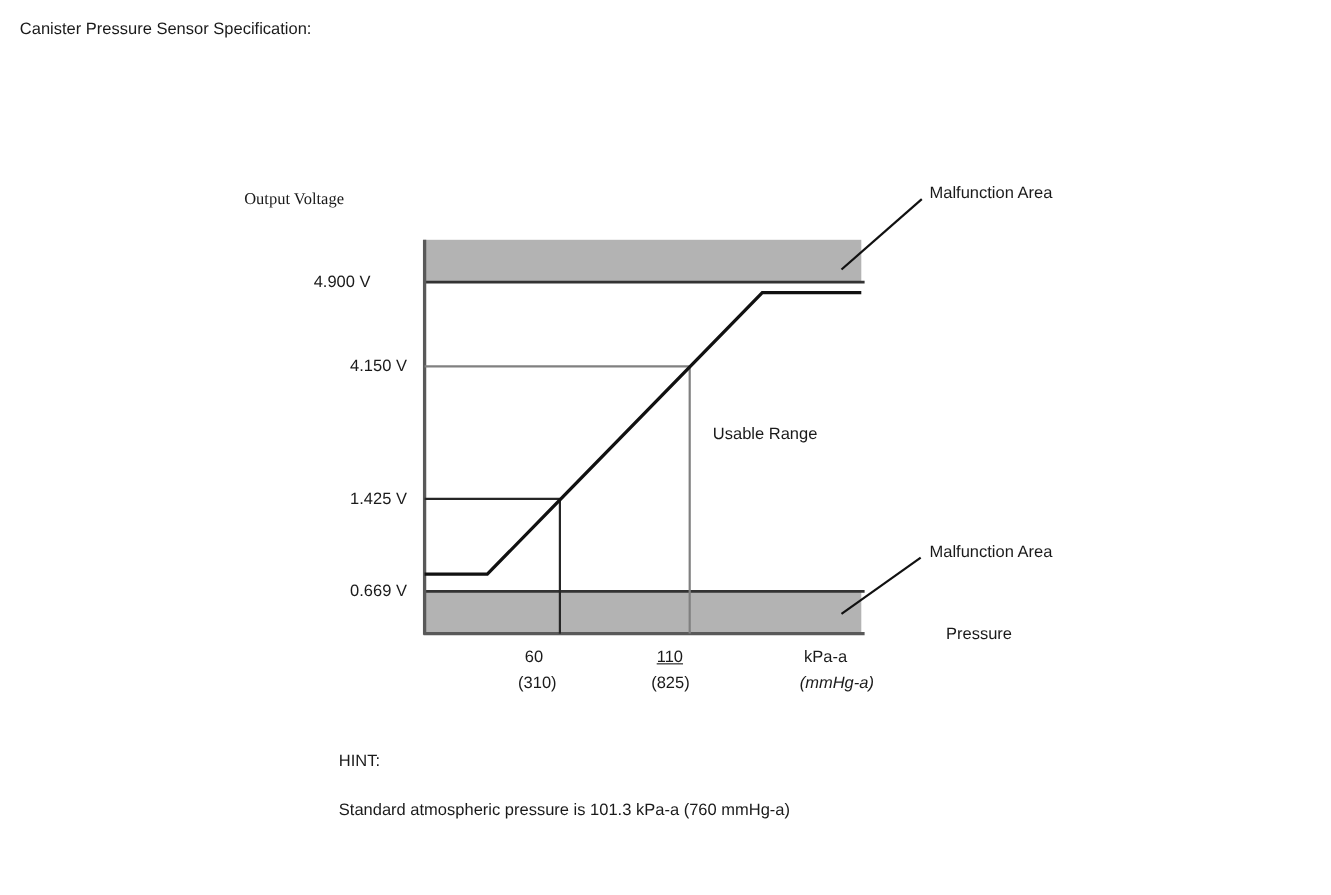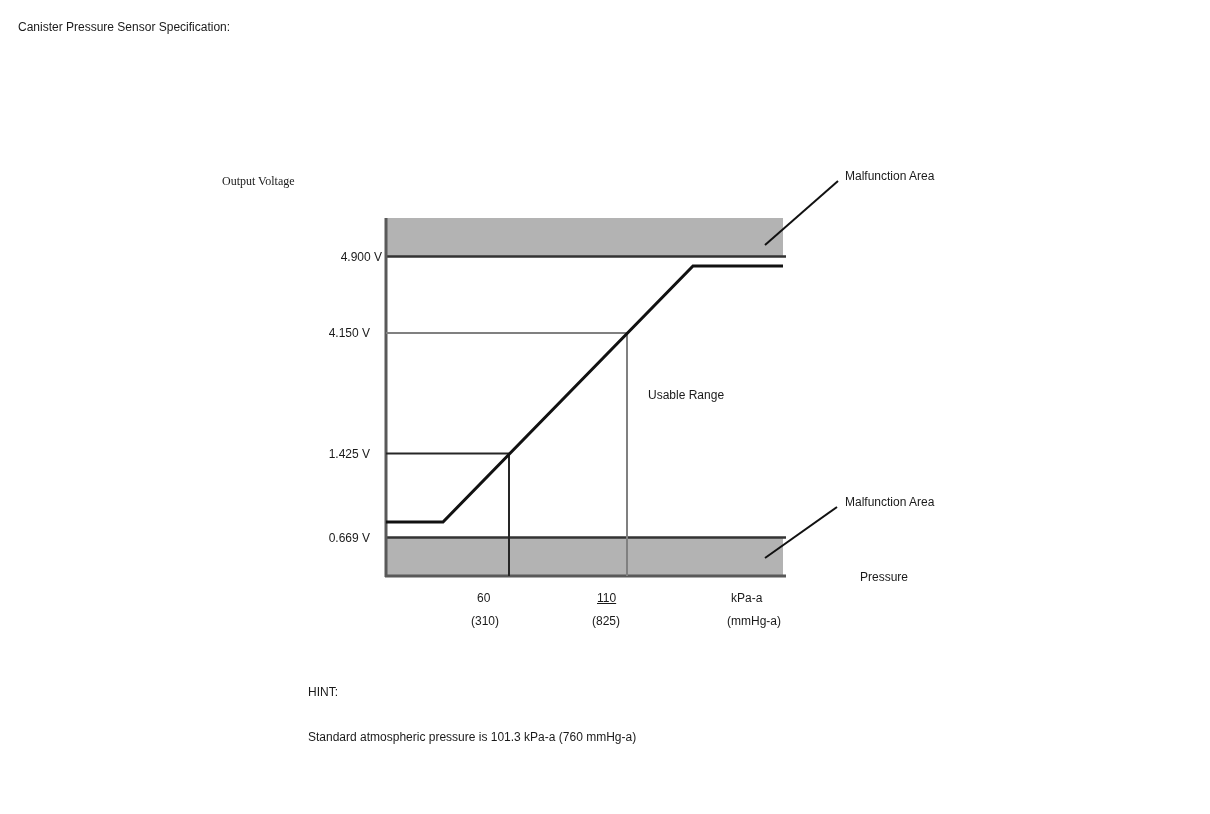--- a/index.html
+++ b/index.html
@@ -14,21 +14,21 @@
     position:relative;
     width:1210px;
     height:814px;
     background:#ffffff;
     font-family:"Liberation Sans","DejaVu Sans",sans-serif;
     color:var(--ink);
     overflow:hidden;
   }
   .lbl{
     position:absolute;
-    font-size:12px;
+    font-size:15px;
     line-height:22px;
     white-space:nowrap;
     color:var(--ink);
   }
   .ytick{
     width:110px;
     text-align:right;
   }
   svg.chart{
     position:absolute;
@@ -60,31 +60,31 @@
     <polyline points="386,522 443,522 693,266 783,266" fill="none" stroke="#111111" stroke-width="3"></polyline>
 
     <line x1="838" y1="181" x2="765" y2="245" stroke="#111111" stroke-width="2"></line>
     <line x1="837" y1="507" x2="765" y2="558" stroke="#111111" stroke-width="2"></line>
   </svg>
 
   <div class="lbl" style="left:18px; top:16px;">Canister Pressure Sensor Specification:</div>
 
   <div class="lbl" style="left:222px; top:170px;font-family:Liberation Serif, serif;">Output Voltage</div>
 
-  <div class="lbl ytick" style="left:272px; top:246px;">4.900 V</div>
+  <div class="lbl ytick" style="left:256px; top:246px;text-align:center;">4.900 V</div>
   <div class="lbl ytick" style="left:260px; top:322px;">4.150 V</div>
   <div class="lbl ytick" style="left:260px; top:443px;">1.425 V</div>
   <div class="lbl ytick" style="left:260px; top:527px;">0.669 V</div>
 
   <div class="lbl" style="left:477px; top:587px;">60</div>
   <div class="lbl" style="left:471px; top:610px;">(310)</div>
   <div class="lbl" style="left:597px; top:587px;text-decoration:underline;">110</div>
   <div class="lbl" style="left:592px; top:610px;">(825)</div>
   <div class="lbl" style="left:731px; top:587px;">kPa-a</div>
-  <div class="lbl" style="left:727px; top:610px;">(mmHg-a)</div>
+  <div class="lbl" style="left:727px; top:610px;font-style:italic;">(mmHg-a)</div>
 
   <div class="lbl" style="left:648px; top:384px;">Usable Range</div>
 
   <div class="lbl" style="left:845px; top:165px;">Malfunction Area</div>
 
   <div class="lbl" style="left:845px; top:491px;">Malfunction Area</div>
 
   <div class="lbl" style="left:860px; top:566px;">Pressure</div>
 
   <div class="lbl" style="left:308px; top:681px;">HINT:</div>

